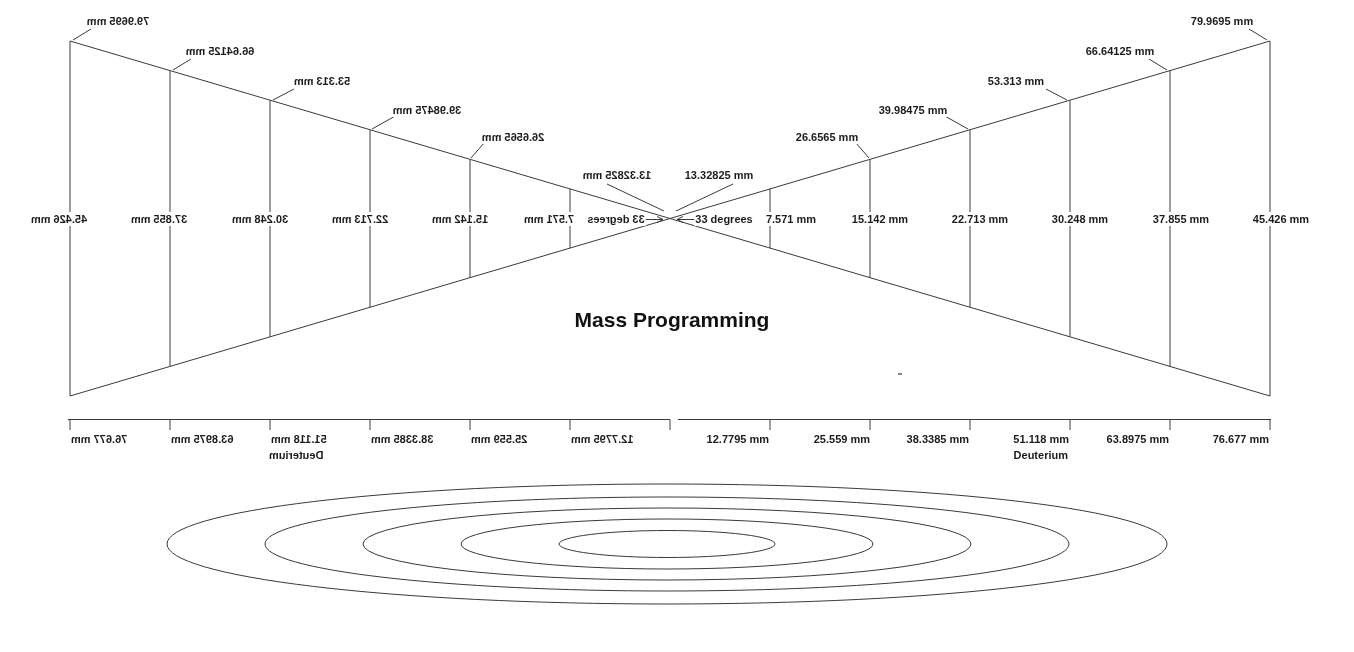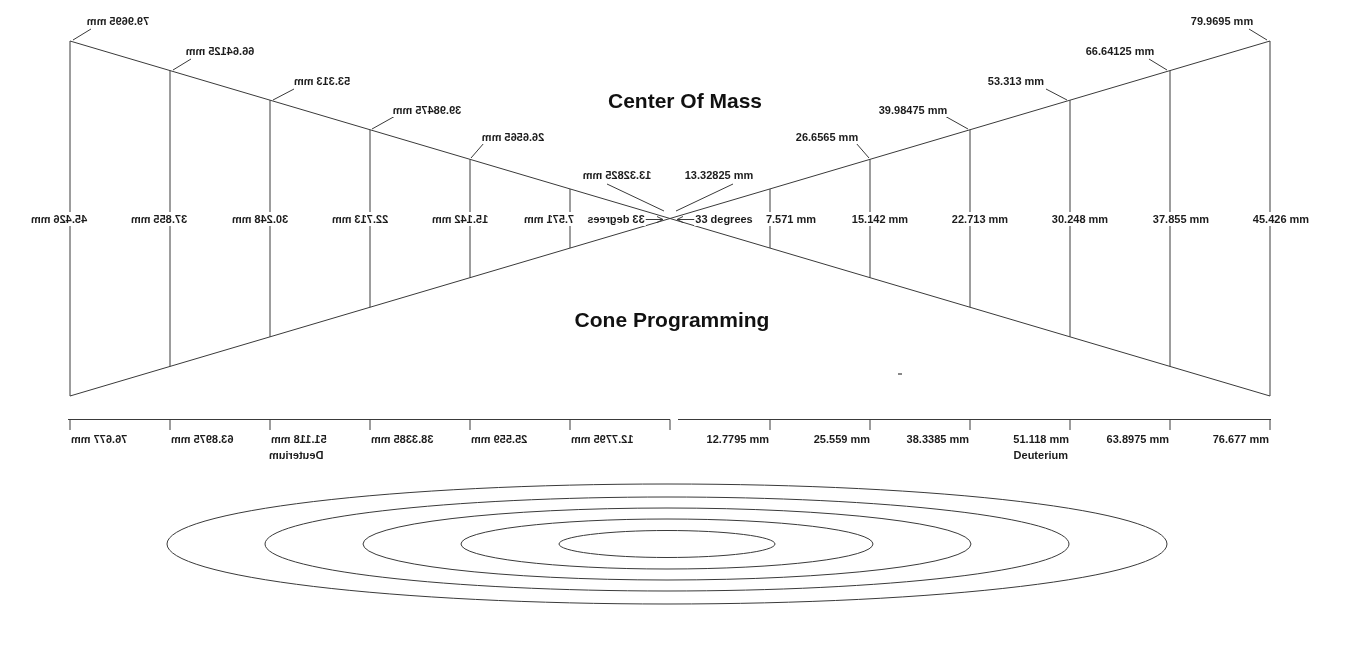--- a/index.html
+++ b/index.html
@@ -102,22 +102,21 @@
         <ellipse cx="667" cy="544" rx="402" ry="47"></ellipse>
         <ellipse cx="667" cy="544" rx="304" ry="36"></ellipse>
         <ellipse cx="667" cy="544" rx="206" ry="25"></ellipse>
         <ellipse cx="667" cy="544" rx="108" ry="13.5"></ellipse>
       </g>
 
       <rect x="898" y="373" width="4" height="2" fill="#888" stroke="none"></rect>
     </g>
   </svg>
 
-  <div class="title" style="left:685px;top:89px">Center Of Mass</div>
-  <div class="title" style="left:672px;top:308px">Cone Programming</div>
+  <div class="title" style="left:672px;top:308px">Mass Programming</div>
 
   <div class="lbl ctr mir" style="left:118px;top:14px">79.9695 mm</div>
   <div class="lbl ctr mir" style="left:220px;top:44px">66.64125 mm</div>
   <div class="lbl ctr mir" style="left:322px;top:74px">53.313 mm</div>
   <div class="lbl ctr mir" style="left:427px;top:103px">39.98475 mm</div>
   <div class="lbl ctr mir" style="left:513px;top:130px">26.6565 mm</div>
   <div class="lbl ctr mir" style="left:617px;top:168px">13.32825 mm</div>
 
   <div class="lbl ctr" style="left:1222px;top:14px">79.9695 mm</div>
   <div class="lbl ctr" style="left:1120px;top:44px">66.64125 mm</div>

